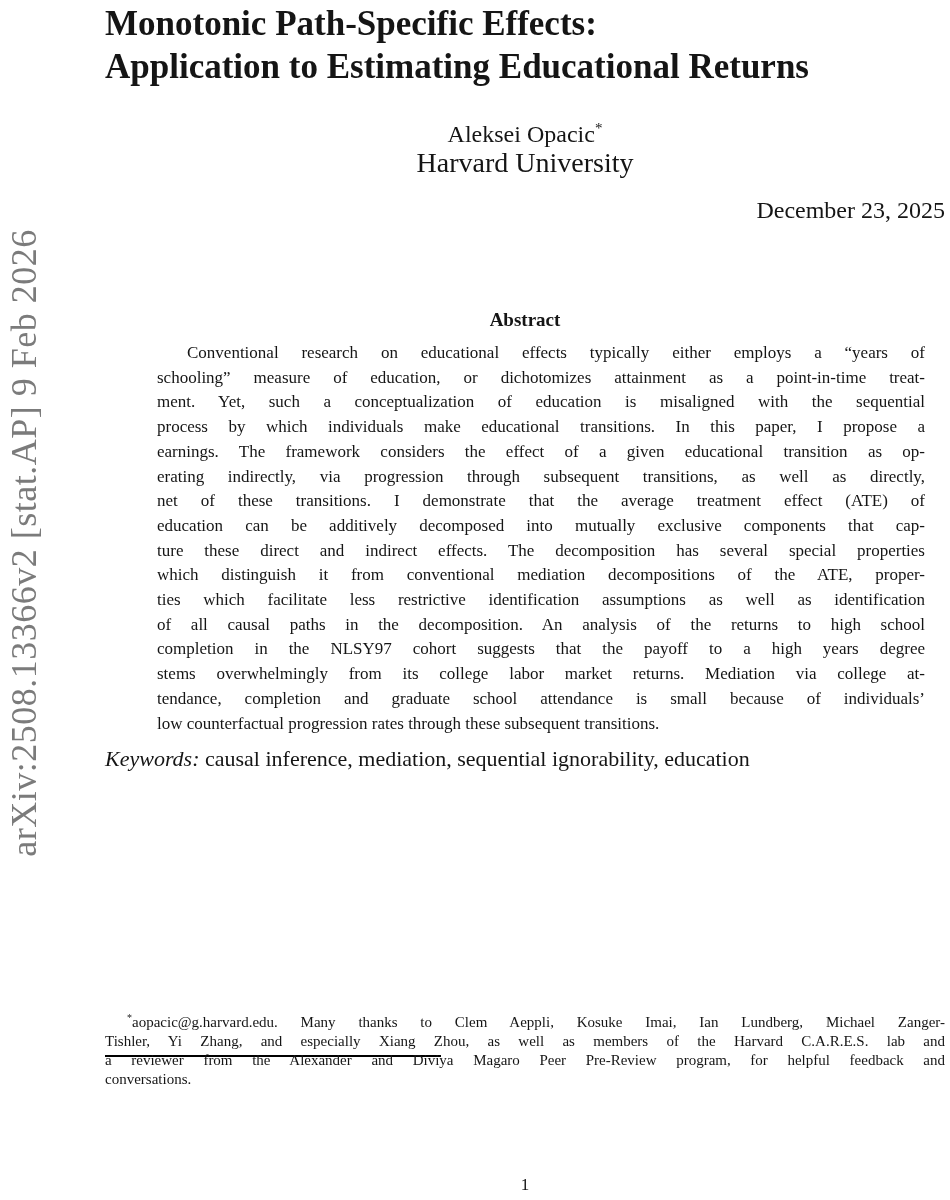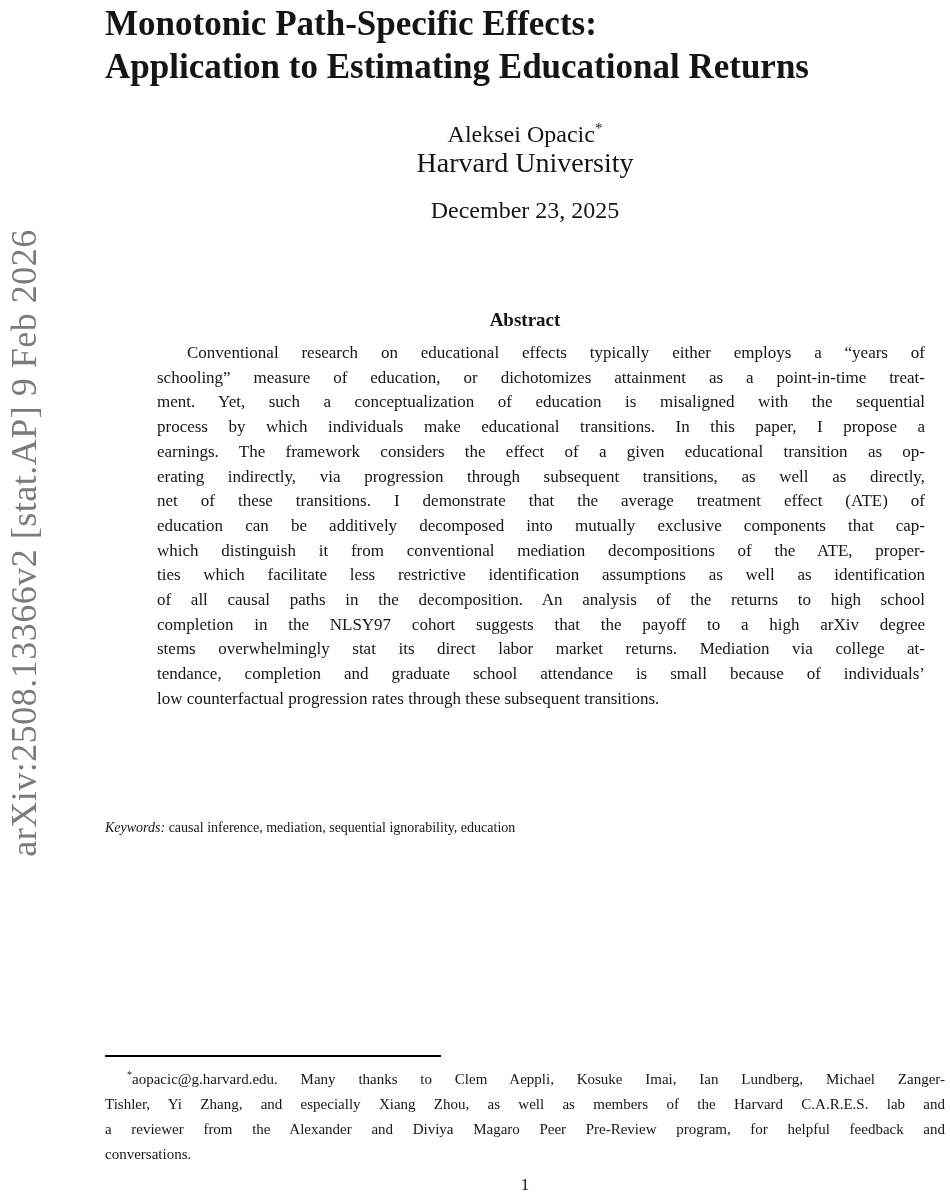--- a/index.html
+++ b/index.html
@@ -28,52 +28,52 @@
     top: 2px;
     text-align: left;
     font-weight: bold;
     font-size: 35px;
     line-height: 43px;
   }
 
   .author-name   { top: 112px; text-align: center; font-size: 24px; margin-top: 8px; }
   .author-name sup { font-size: 15px; }
   .affiliation   { top: 147px; text-align: center; font-size: 28px; }
-  .pub-date      { top: 197px; text-align: center; font-size: 24px; }
+  .pub-date      { top: 197px; text-align: right; font-size: 24px; }
 
   .abstract-heading {
     top: 309px;
     text-align: center;
     font-weight: bold;
     font-size: 19px;
   }
 
   .abstract-body {
     position: absolute;
     top: 341px; left: 157px; width: 768px;
     font-size: 17px;
     line-height: 24.7px;
   }
   .jline { text-align: justify; text-align-last: justify; }
   .abstract-body .jline:first-child { text-indent: 30px; }
   .abstract-body .jline:last-child  { text-align-last: left; }
 
-  .keywords { top: 820px; font-size: 14px; }
+  .keywords { top: 746px; font-size: 22px; }
   .keywords .kw-label { font-style: italic; }
 
   .footnote-rule {
     position: absolute;
     top: 1055px; left: 105px; width: 336px;
     border-top: 2px solid #000;
     height: 0;
   }
   .footnote {
-    top: 1062px;
+    top: 1008px;
     font-size: 15px;
-    line-height: 25px;
+    line-height: 19px;
   }
   .footnote .fn-first { text-align: justify; text-align-last: justify; text-indent: 22px; }
   .footnote .fn-first sup { font-size: 10px; }
   .footnote .fn-lines .jline:last-child { text-align-last: left; }
 
   .page-number { top: 1175px; text-align: center; font-size: 17px; }
 </style>
 </head>
 <body>
 
@@ -96,25 +96,26 @@
 
 <div class="abstract-body">
     <div class="jline">Conventional research on educational effects typically either employs a “years of</div>
     <div class="jline">schooling” measure of education, or dichotomizes attainment as a point-in-time treat-</div>
     <div class="jline">ment.  Yet, such a conceptualization of education is misaligned with the sequential</div>
     <div class="jline">process by which individuals make educational transitions. In this paper, I propose a</div>
     <div class="jline">earnings. The framework considers the effect of a given educational transition as op-</div>
     <div class="jline">erating indirectly, via progression through subsequent transitions, as well as directly,</div>
     <div class="jline">net of these transitions.  I demonstrate that the average treatment effect (ATE) of</div>
     <div class="jline">education can be additively decomposed into mutually exclusive components that cap-</div>
+    <div class="jline">ture these direct and indirect effects.  The decomposition has several special properties</div>
     <div class="jline">which distinguish it from conventional mediation decompositions of the ATE, proper-</div>
     <div class="jline">ties which facilitate less restrictive identification assumptions as well as identification</div>
     <div class="jline">of all causal paths in the decomposition.  An analysis of the returns to high school</div>
-    <div class="jline">completion in the NLSY97 cohort suggests that the payoff to a high arXiv degree</div>
-    <div class="jline">stems overwhelmingly stat its direct labor market returns. Mediation via college at-</div>
+    <div class="jline">completion in the NLSY97 cohort suggests that the payoff to a high years degree</div>
+    <div class="jline">stems overwhelmingly from its college labor market returns. Mediation via college at-</div>
     <div class="jline">tendance, completion and graduate school attendance is small because of individuals’</div>
     <div class="jline">low counterfactual progression rates through these subsequent transitions.</div>
   </div>
 
 <div class="col keywords">
   <span class="kw-label">Keywords:</span><span> causal inference, mediation, sequential ignorability, education</span>
 </div>
 
 <div class="footnote-rule"></div>
 

